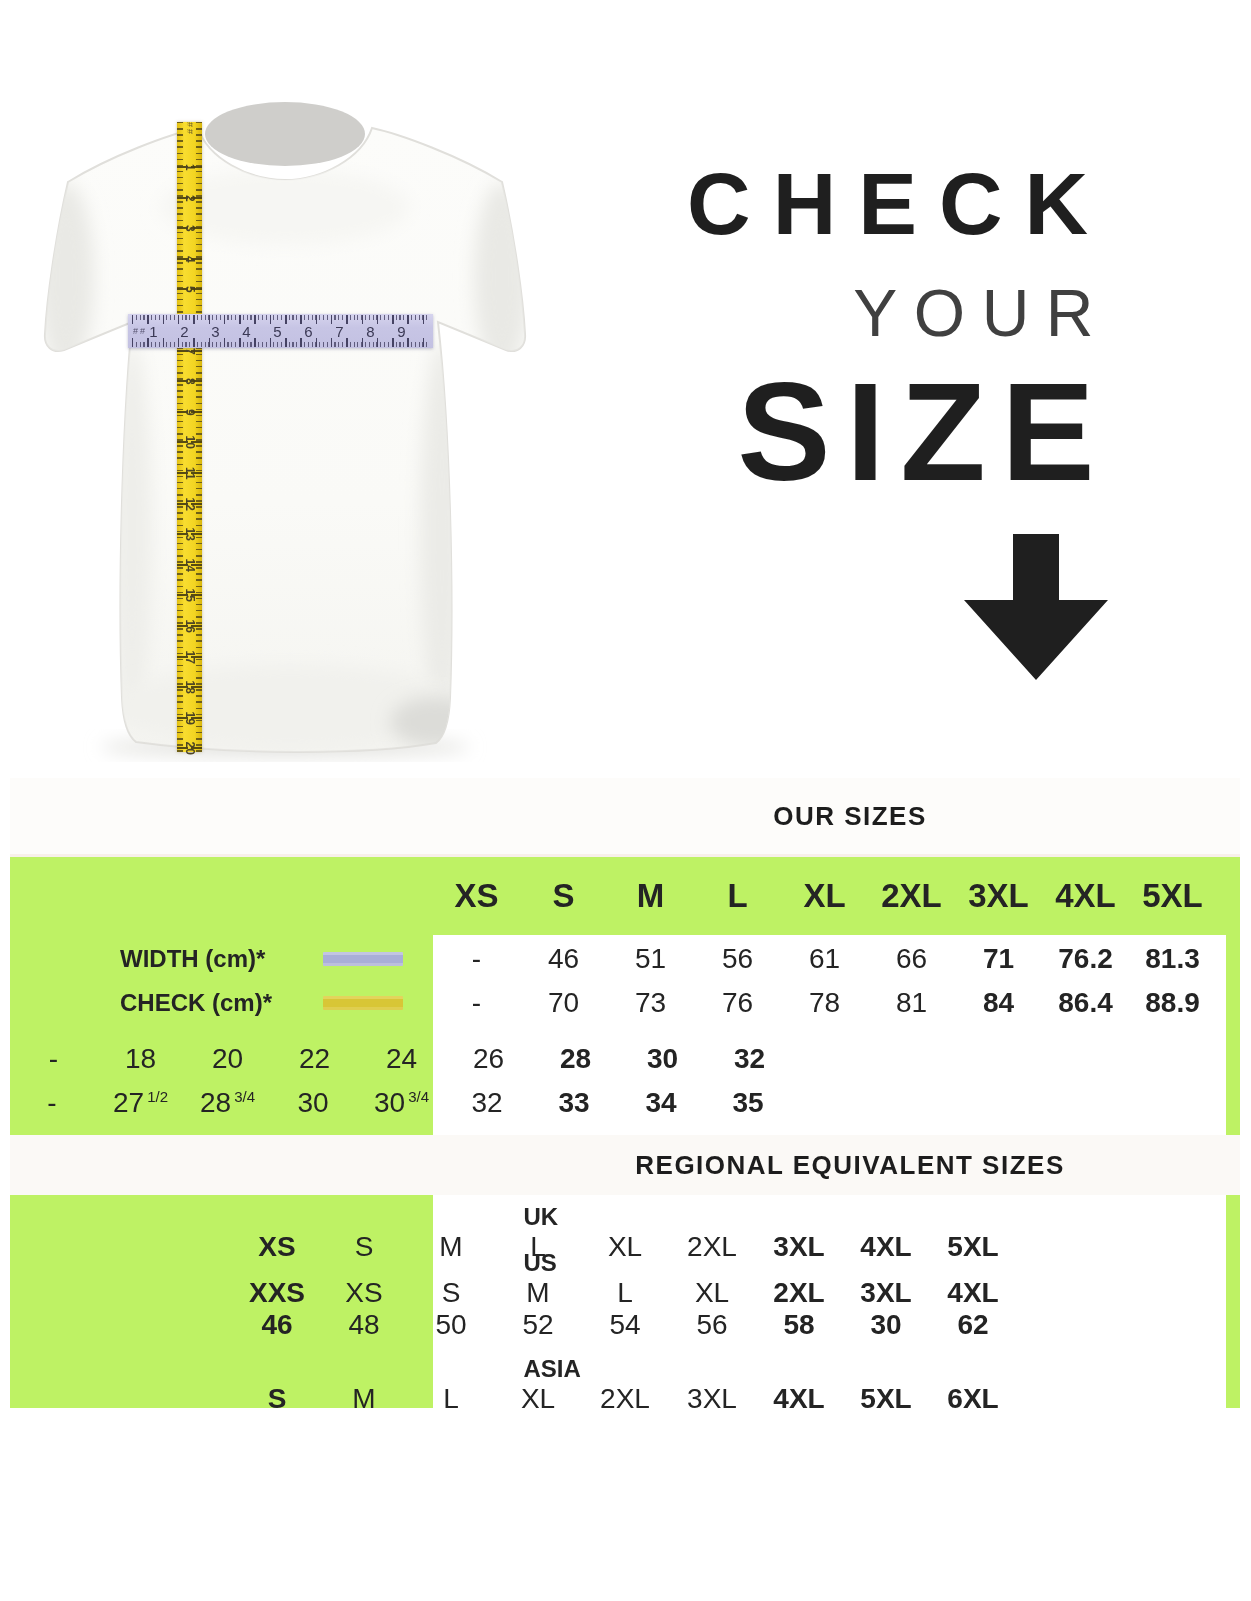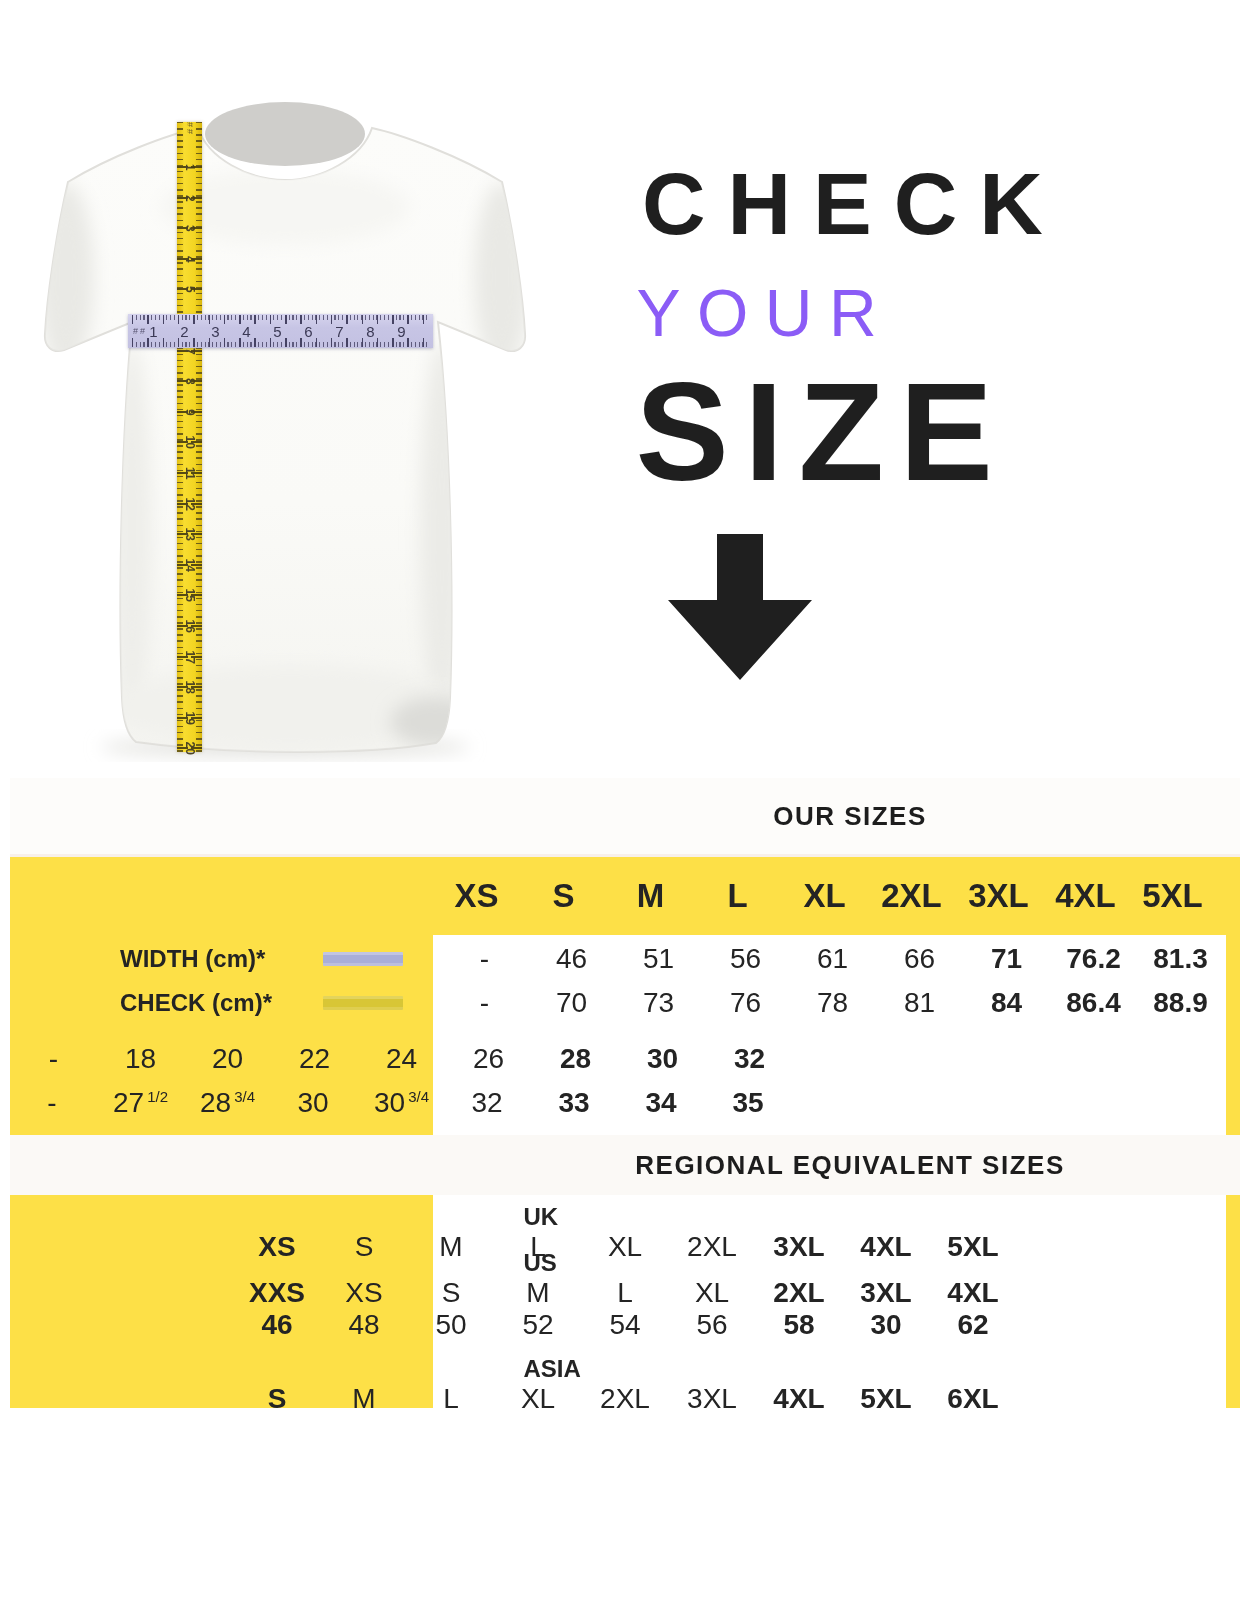--- a/index.html
+++ b/index.html
@@ -36,32 +36,32 @@
         background-size:100% 5px,100% 9px;background-repeat:no-repeat;}
   .ruler::before{top:1px;background-position:0 0,0 0;}
   .ruler::after{bottom:1px;background-position:0 100%,0 100%;}
   .ruler-numbers{position:absolute;left:10px;top:0;bottom:0;display:flex;align-items:center;}
   .ruler-numbers span{display:block;width:31px;text-align:center;font-size:15px;
         font-weight:400;color:#3b3955;}
   .ruler-marks{position:absolute;left:5px;top:50%;transform:translateY(-50%);
         font-size:9px;color:#55516e;letter-spacing:2px;}
 
   
-  .headline{position:absolute;left:620px;top:150px;width:490px;text-align:left;color:#1f1f1f;}
+  .headline{position:absolute;left:620px;top:150px;width:490px;text-align:right;color:#1f1f1f;}
   .hl-check{font-size:88px;font-weight:700;letter-spacing:.25em;padding-left:.25em;
         line-height:1;margin-top:10px;}
   .hl-your{font-size:66px;font-weight:400;letter-spacing:.25em;padding-left:.25em;
-        line-height:1;margin-top:32px;color:#8b5cf6;}
+        line-height:1;margin-top:32px;color:#404040;}
   .hl-size{font-size:140px;font-weight:700;letter-spacing:.11em;padding-left:.11em;
         line-height:1;margin-top:16px;}
   .hl-arrow{margin-top:30px;margin-left:46px;}
 
   
   .size-table{position:absolute;left:10px;top:778px;width:1230px;height:630px;
-        background:#fde047;}
+        background:#bef264;}
   .band{display:flex;align-items:center;padding-left:450px;}
   .band span{margin:0 auto;font-weight:700;font-size:26px;letter-spacing:1.5px;color:#1d1d1d;}
   .band-top{height:79px;background:#fdfcfa;border-bottom:3px solid #f8f0ea;box-sizing:border-box;}
   .band-mid{height:60px;background:#fbf9f6;}
 
   .row{display:flex;align-items:center;position:relative;z-index:1;}
   .label-cell{width:423px;flex:none;display:flex;align-items:center;
         padding-left:110px;box-sizing:border-box;}
   .lbl{font-size:24px;font-weight:700;color:#242424;}
   .swatch{width:80px;height:14px;margin-left:auto;margin-right:30px;border-radius:1px;}
@@ -71,21 +71,21 @@
   .data-cells{display:grid;grid-template-columns:repeat(9,87px);width:783px;flex:none;}
   .cell{text-align:center;font-size:28px;font-weight:400;color:#242424;white-space:nowrap;}
   .cell.b{font-weight:700;}
   .hdr .cell{font-size:33px;font-weight:700;}
   .frac{font-size:15px;vertical-align:10px;margin-left:3px;text-align:right;}
 
   .header-row{height:78px;}
   .section{position:relative;}
   .white-bg{position:absolute;left:423px;right:14px;top:0;bottom:0;background:#ffffff;z-index:0;}
   .sec-measure{padding:2px 0 10px 0;}
-  .sec-measure .row{height:44px;gap:8px;}
+  .sec-measure .row{height:44px;}
   .group-gap{height:12px;}
   .sec-regional{padding:8px 0 7px 0;}
   .sec-regional .row{height:46px;flex-direction:column;}
   .regional-gap{height:14px;}
 </style>
 </head>
 <body>
 
 <div class="page">
 

